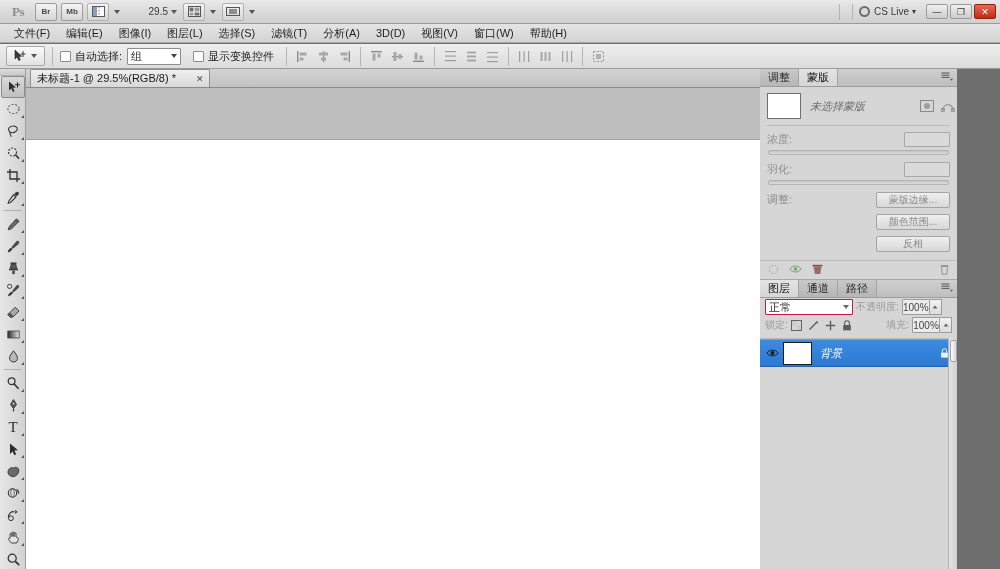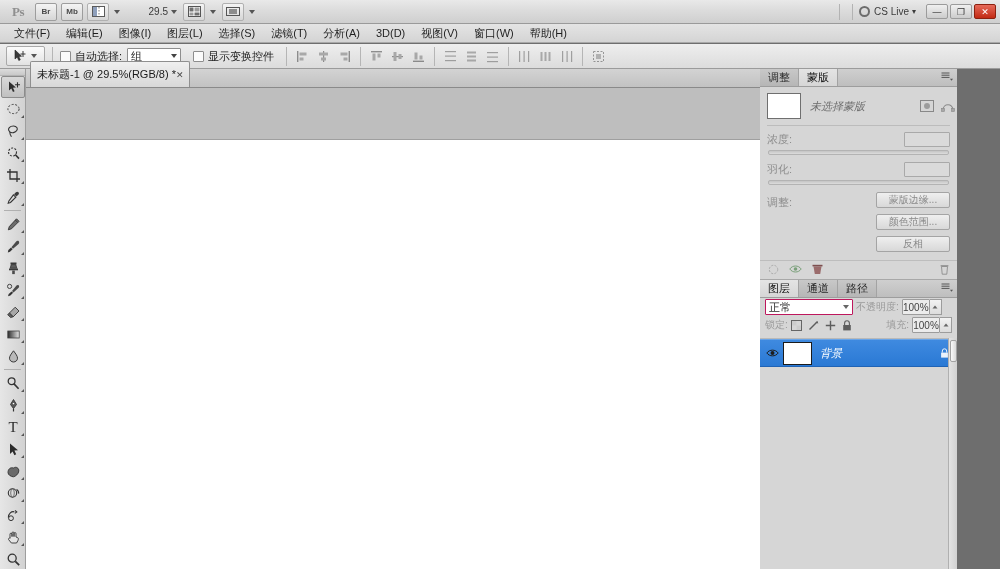--- a/index.html
+++ b/index.html
@@ -137,21 +137,21 @@
   }
   .tool-div { height: 1px; background: #b0b0b0; margin: 2px 4px; }
 
   
   .docarea { position: absolute; left: 26px; top: 69px; width: 749px; height: 500px; background: #6e6e6e; }
   .doctabbar {
     height: 19px; background: linear-gradient(to bottom,#d3d3d3,#c2c2c2);
     border-bottom: 1px solid #8a8a8a; display: flex; align-items: flex-end; padding-left: 4px;
   }
   .doctab {
-    height: 26px; padding: 0 6px; display: flex; align-items: center; gap: 0;
+    height: 18px; padding: 0 6px; display: flex; align-items: center; gap: 20px;
     background: linear-gradient(to bottom,#f0f0f0,#d8d8d8);
     border: 1px solid #8f8f8f; border-bottom: none;
     font-size: 11px; color: #1a1a1a; border-radius: 2px 2px 0 0;
   }
   .tabclose { font-size: 9px; color: #4b4b4b; }
   .canvaswrap { position: relative; height: 481px; background: #fff; }
   .canvas-gray { position: absolute; left: 0; top: 0; right: 10px; height: 52px; background: #bebebe;
                  border-bottom: 1px solid #9f9f9f; }
   .canvas-white { position: absolute; left: 0; top: 53px; right: 10px; bottom: 0; background: #fff; }
   .vscroll {
@@ -194,21 +194,21 @@
   .ptab.active { background: linear-gradient(to bottom,#e4e4e4,#d6d6d6); color: #111; }
   .pmenu { position: absolute; right: 4px; top: 3px; font-size: 9px; color: #444; }
 
   .maskpanel { background: #d6d6d6; border-bottom: 1px solid #a8a8a8; padding-bottom: 2px; }
   .mask-head { display: flex; align-items: center; padding: 6px 1px 6px 7px; }
   .mask-thumb { width: 34px; height: 26px; background: #fff; border: 1px solid #6f6f6f; flex: none; }
   .mask-title { flex: 1; margin-left: 9px; font-size: 11px; font-style: italic; color: #6d6d6d; }
   .mask-ic { width: 16px; height: 14px; margin-left: 5px; opacity: .6;
              display:flex; align-items:center; justify-content:center; }
   .mask-rowsep { height: 1px; background: #bcbcbc; margin: 0 7px 6px 7px; }
-  .mrow { display: flex; align-items: center; padding: 0 7px; margin-bottom: 2px; }
+  .mrow { display: flex; align-items: flex-start; padding: 0 7px; margin-bottom: 2px; }
   .mrow .lbl { width: 52px; font-size: 11px; color: #8e8e8e; }
   .mrow .spacer2 { flex: 1; }
   .mfield { width: 46px; height: 15px; border: 1px solid #a9a9a9; background: #dadada; border-radius: 1px; }
   .slider { height: 5px; margin: 3px 8px 7px 8px; background: linear-gradient(to bottom,#c4c4c4,#dcdcdc);
             border: 1px solid #b3b3b3; border-radius: 2px; }
   .mbtn {
     width: 74px; height: 16px; margin: 0 0 4px 0;
     border: 1px solid #a4a4a4; border-radius: 2px;
     background: linear-gradient(to bottom,#efefef,#d8d8d8);
     font-size: 10px; color: #8a8a8a; display: flex; align-items: center; justify-content: center;

